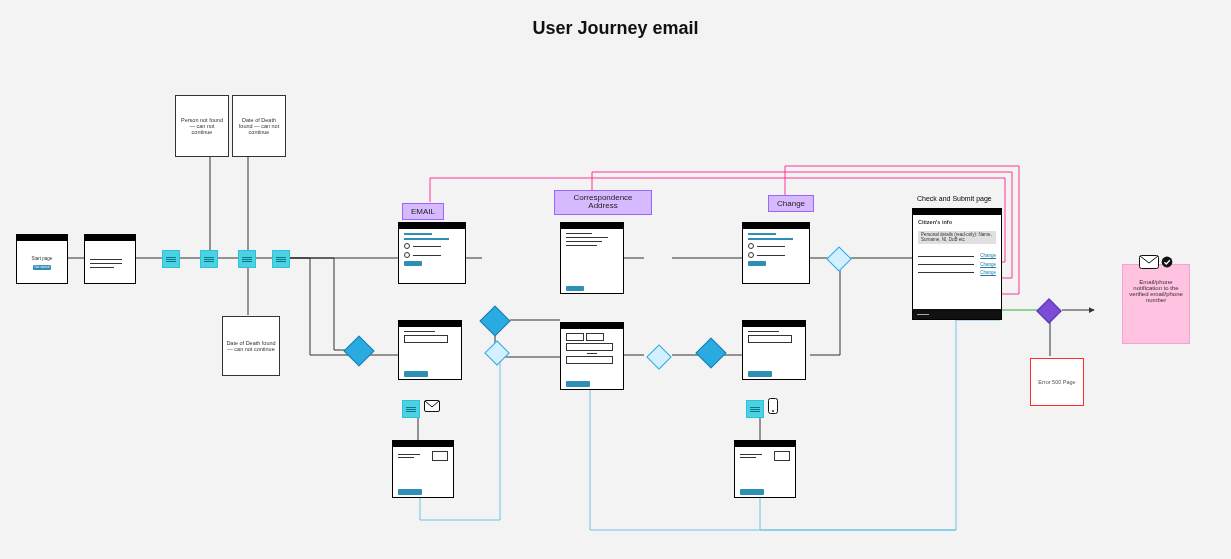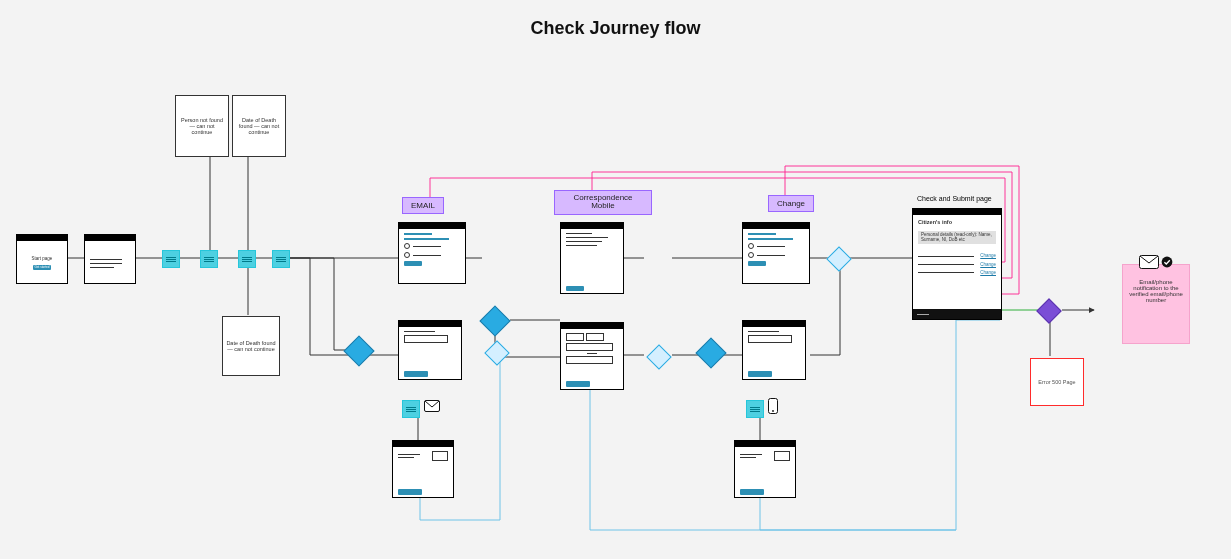--- a/index.html
+++ b/index.html
@@ -226,21 +226,21 @@
     <path d="M990 278 H1012 V172 H592 V197"></path>
     <path d="M990 294 H1019 V166 H785 V202"></path>
   </g>
   <defs>
     <marker id="arr" viewBox="0 0 8 8" refX="7" refY="4" markerWidth="6" markerHeight="6" orient="auto-start-reverse">
       <path d="M0 0 L8 4 L0 8 z" fill="#333"></path>
     </marker>
   </defs>
 </svg>
 
-<div class="title">Check Journey flow</div>
+<div class="title">User Journey email</div>
 
 <div class="plainbox" style="left:175px; top:95px; width:46px; height:52px;">
   <span>Person not found — can not continue</span>
 </div>
 <div class="plainbox" style="left:232px; top:95px; width:46px; height:52px;">
   <span>Date of Death found — can not continue</span>
 </div>
 <div class="plainbox" style="left:222px; top:316px; width:50px; height:50px;">
   <span>Date of Death found — can not continue</span>
 </div>
@@ -280,21 +280,21 @@
     <span class="l"></span>
 </div>
 <div class="chip" style="left:272px; top:250px;">
   <span class="l"></span>
     <span class="l"></span>
     <span class="l"></span>
 </div>
 
 <div class="diamond solid lg" style="left:348px; top:340px;"></div>
 
-<div class="tag" style="left:402px; top:197px;">
+<div class="tag" style="left:402px; top:203px;">
   <span>EMAIL</span>
 </div>
 
 <div class="card" style="left:398px; top:222px; width:66px; height:60px;">
   <div class="bar"></div>
   <div class="body" style="height:48px;">
     <div class="line teal" style="width:50%;"></div>
     <div class="line teal" style="width:80%;"></div>
     <div class="row">
         <span class="radio"></span>
@@ -338,21 +338,21 @@
       <div class="box" style="width:14px;height:8px;"></div>
     </div>
     <div class="btn" style="margin-top:auto;"></div>
   </div>
 </div>
 
 <div class="diamond solid lg" style="left:484px; top:310px;"></div>
 <div class="diamond outline md" style="left:488px; top:344px;"></div>
 
 <div class="tag" style="left:554px; top:190px; width:80px; line-height:1.05;">
-  <span>Correspondence Mobile</span>
+  <span>Correspondence Address</span>
 </div>
 
 <div class="card" style="left:560px; top:222px; width:62px; height:70px;">
   <div class="bar"></div>
   <div class="body" style="height:58px;">
     <div class="line" style="width:50%;"></div>
     <div class="line" style="width:80%;"></div>
     <div class="line" style="width:70%;"></div>
     <div class="line" style="width:60%;"></div>
     <div class="btn sm" style="margin-top:auto;"></div>

